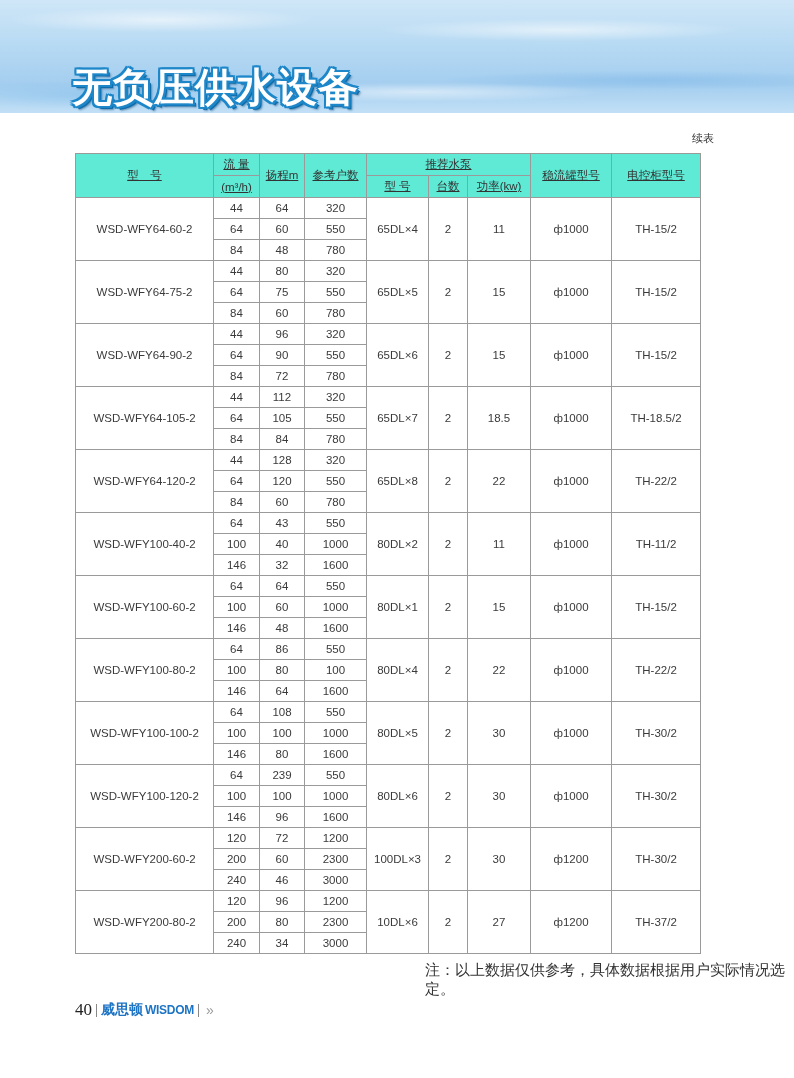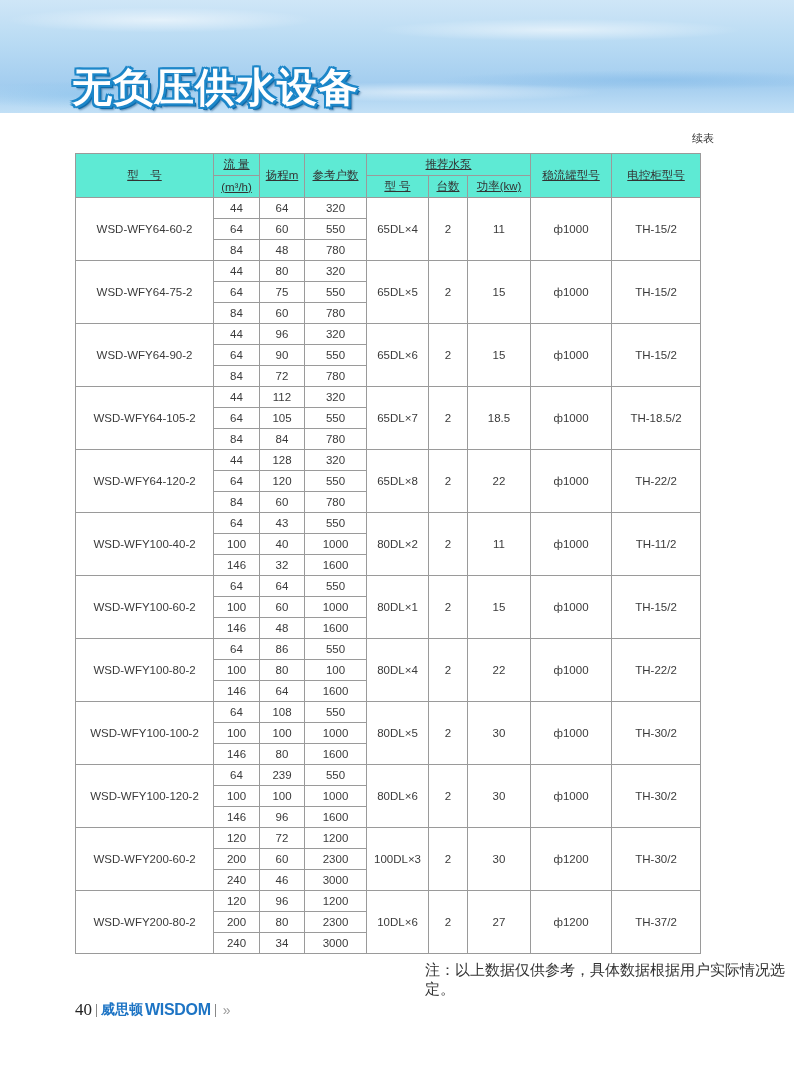--- a/index.html
+++ b/index.html
@@ -52,21 +52,21 @@
     position: absolute; left: 425px; top: 961px;
     font-family: "DejaVu Serif", serif; font-size: 15px; color: #333;
   }
   .footer {
     position: absolute; left: 75px; top: 1001px; height: 18px;
     display: flex; align-items: center; gap: 2px;
   }
   .page-num { font-family: "Liberation Serif", serif; font-size: 17px; color: #222; }
   .sep { width: 1px; height: 13px; background: #888; margin: 0 2px; }
   .brand-cn { font-size: 14px; color: #1d74c4; font-weight: bold; }
-  .brand-en { font-size: 16px; color: #1d74c4; font-weight: bold; letter-spacing: -0.3px; }
+  .brand-en { font-size: 12px; color: #1d74c4; font-weight: bold; letter-spacing: -0.3px; }
   .chev { font-size: 14px; color: #9a9a9a; margin-left: 3px; }
 </style>
 </head>
 <body>
 
 <div class="banner">
   <div class="banner-title">无负压供水设备</div>
 </div>
 
 <div class="cont-label">续表</div>

